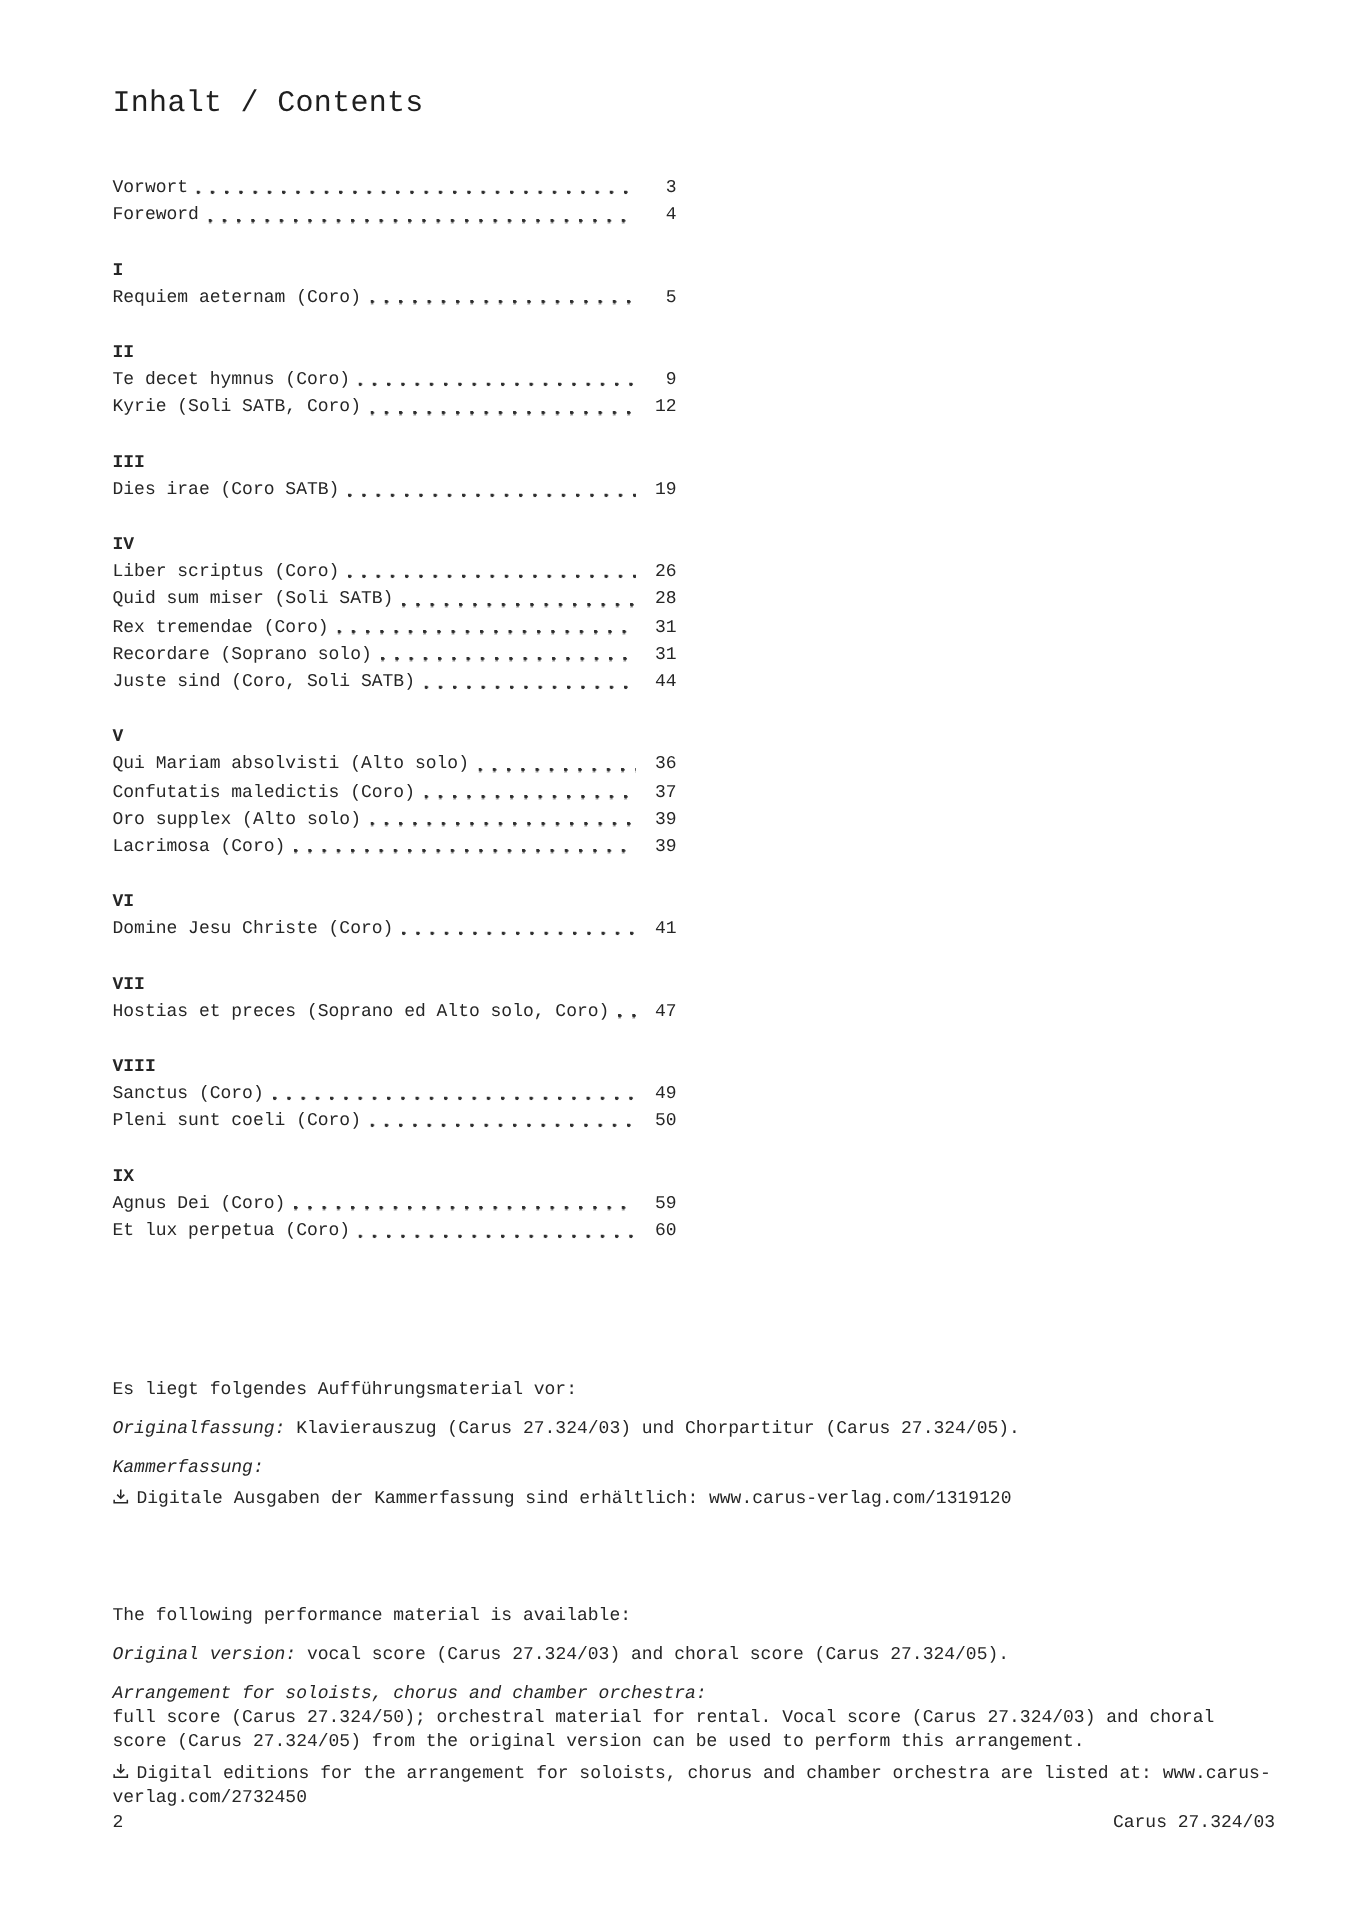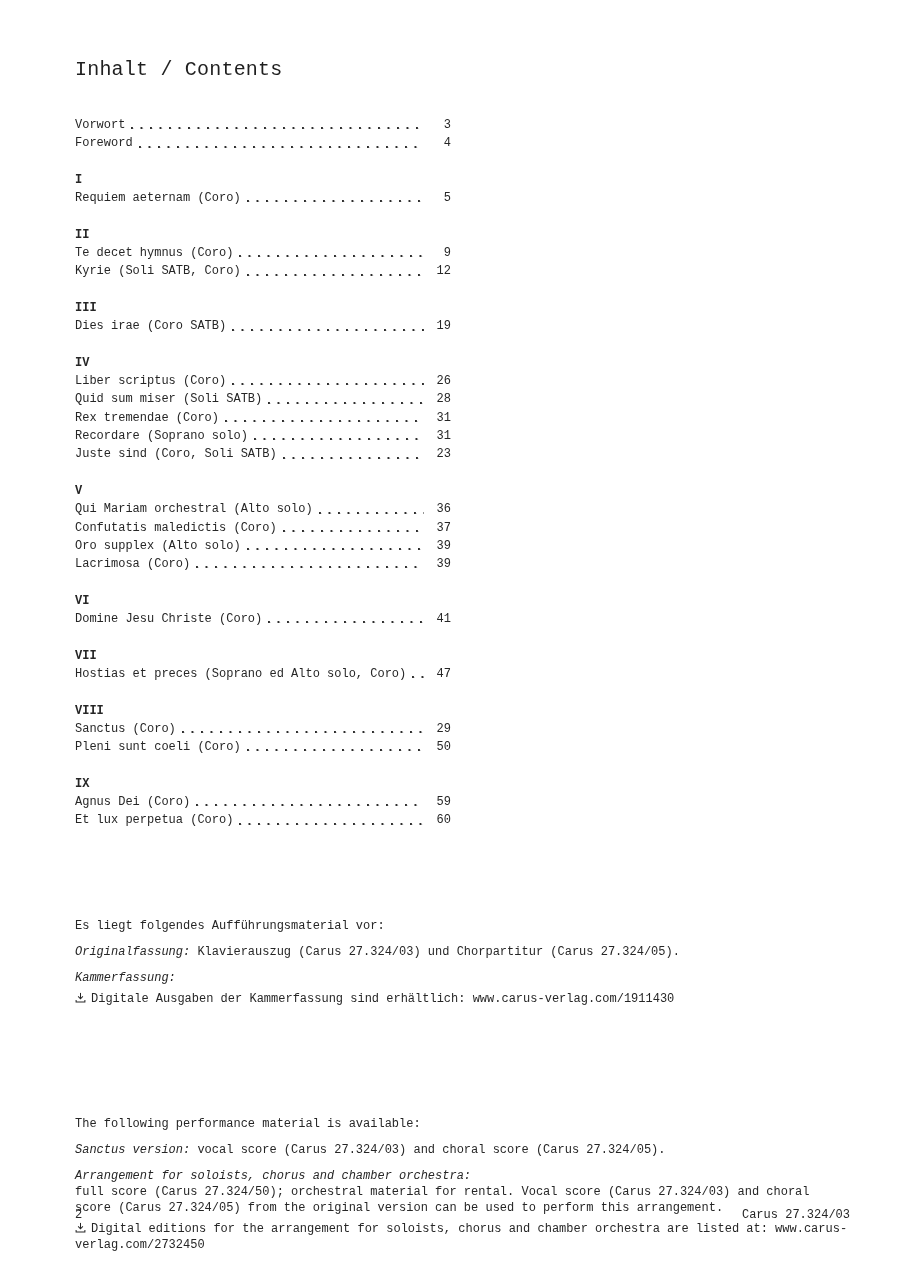--- a/index.html
+++ b/index.html
@@ -57,21 +57,21 @@
     white-space: nowrap;
   }
   .materials {
     position: absolute;
     left: 75px;
     width: 776px;
     font-size: 12px;
     line-height: 16px;
   }
   .materials-de { top: 918px; }
-  .materials-en { top: 1116px; }
+  .materials-en { top: 1069px; }
   .materials p { margin: 0; }
   .materials .para-gap { margin-top: 10px; }
   .materials .digital-line { margin-top: 5px; }
   .materials em { font-style: italic; text-align: center; }
   .download-icon {
     display: inline-block;
     width: 11px;
     height: 11px;
     margin-right: 5px;
     vertical-align: -1px;
@@ -170,30 +170,30 @@
 
   <div class="toc-row">
     <span class="toc-label">Recordare (Soprano solo)</span>
     <span class="toc-dots"></span>
     <span class="toc-page">31</span>
   </div>
 
   <div class="toc-row">
     <span class="toc-label">Juste sind (Coro, Soli SATB)</span>
     <span class="toc-dots"></span>
-    <span class="toc-page">23</span>
+    <span class="toc-page">44</span>
   </div>
 </div>
   </div>
 
   <div class="toc-section">
     <div class="toc-numeral">V</div>
     <div class="toc-items">
   <div class="toc-row">
-    <span class="toc-label">Qui Mariam orchestral (Alto solo)</span>
+    <span class="toc-label">Qui Mariam absolvisti (Alto solo)</span>
     <span class="toc-dots"></span>
     <span class="toc-page">36</span>
   </div>
 
   <div class="toc-row">
     <span class="toc-label">Confutatis maledictis (Coro)</span>
     <span class="toc-dots"></span>
     <span class="toc-page">37</span>
   </div>
 
@@ -232,21 +232,21 @@
   </div>
 </div>
   </div>
 
   <div class="toc-section">
     <div class="toc-numeral">VIII</div>
     <div class="toc-items">
   <div class="toc-row">
     <span class="toc-label">Sanctus (Coro)</span>
     <span class="toc-dots"></span>
-    <span class="toc-page">29</span>
+    <span class="toc-page">49</span>
   </div>
 
   <div class="toc-row">
     <span class="toc-label">Pleni sunt coeli (Coro)</span>
     <span class="toc-dots"></span>
     <span class="toc-page">50</span>
   </div>
 </div>
   </div>
 
@@ -271,26 +271,26 @@
   </div>
 
   <div class="materials materials-de">
     <p>Es liegt folgendes Aufführungsmaterial vor:</p>
     <p class="para-gap"><em>Originalfassung:</em><span> Klavierauszug (Carus 27.324/03) und Chorpartitur (Carus 27.324/05).</span></p>
     <p class="para-gap"><em>Kammerfassung:</em><br></p>
     <p class="para-gap digital-line"><svg class="download-icon" viewBox="0 0 12 12" fill="none" stroke="#262626" stroke-width="1.1">
           <path d="M6 1v6"></path>
           <path d="M3.4 4.8 L6 7.4 L8.6 4.8"></path>
           <path d="M1.2 8.6v2.2h9.6V8.6"></path>
-        </svg><span>Digitale Ausgaben der Kammerfassung sind erhältlich: www.carus-verlag.com/1911430</span></p>
+        </svg><span>Digitale Ausgaben der Kammerfassung sind erhältlich: www.carus-verlag.com/1319120</span></p>
   </div>
 
   <div class="materials materials-en">
     <p>The following performance material is available:</p>
-    <p class="para-gap"><em>Sanctus version:</em><span> vocal score (Carus 27.324/03) and choral score (Carus 27.324/05).</span></p>
+    <p class="para-gap"><em>Original version:</em><span> vocal score (Carus 27.324/03) and choral score (Carus 27.324/05).</span></p>
     <p class="para-gap"><em>Arrangement for soloists, chorus and chamber orchestra:</em><br><span>full score (Carus 27.324/50); orchestral material for rental. Vocal score (Carus 27.324/03) and choral score (Carus 27.324/05) from the original version can be used to perform this arrangement.</span></p>
     <p class="para-gap digital-line"><svg class="download-icon" viewBox="0 0 12 12" fill="none" stroke="#262626" stroke-width="1.1">
           <path d="M6 1v6"></path>
           <path d="M3.4 4.8 L6 7.4 L8.6 4.8"></path>
           <path d="M1.2 8.6v2.2h9.6V8.6"></path>
         </svg><span>Digital editions for the arrangement for soloists, chorus and chamber orchestra are listed at: www.carus-verlag.com/2732450</span></p>
   </div>
 
   <div class="page-footer">
     <span>2</span>

